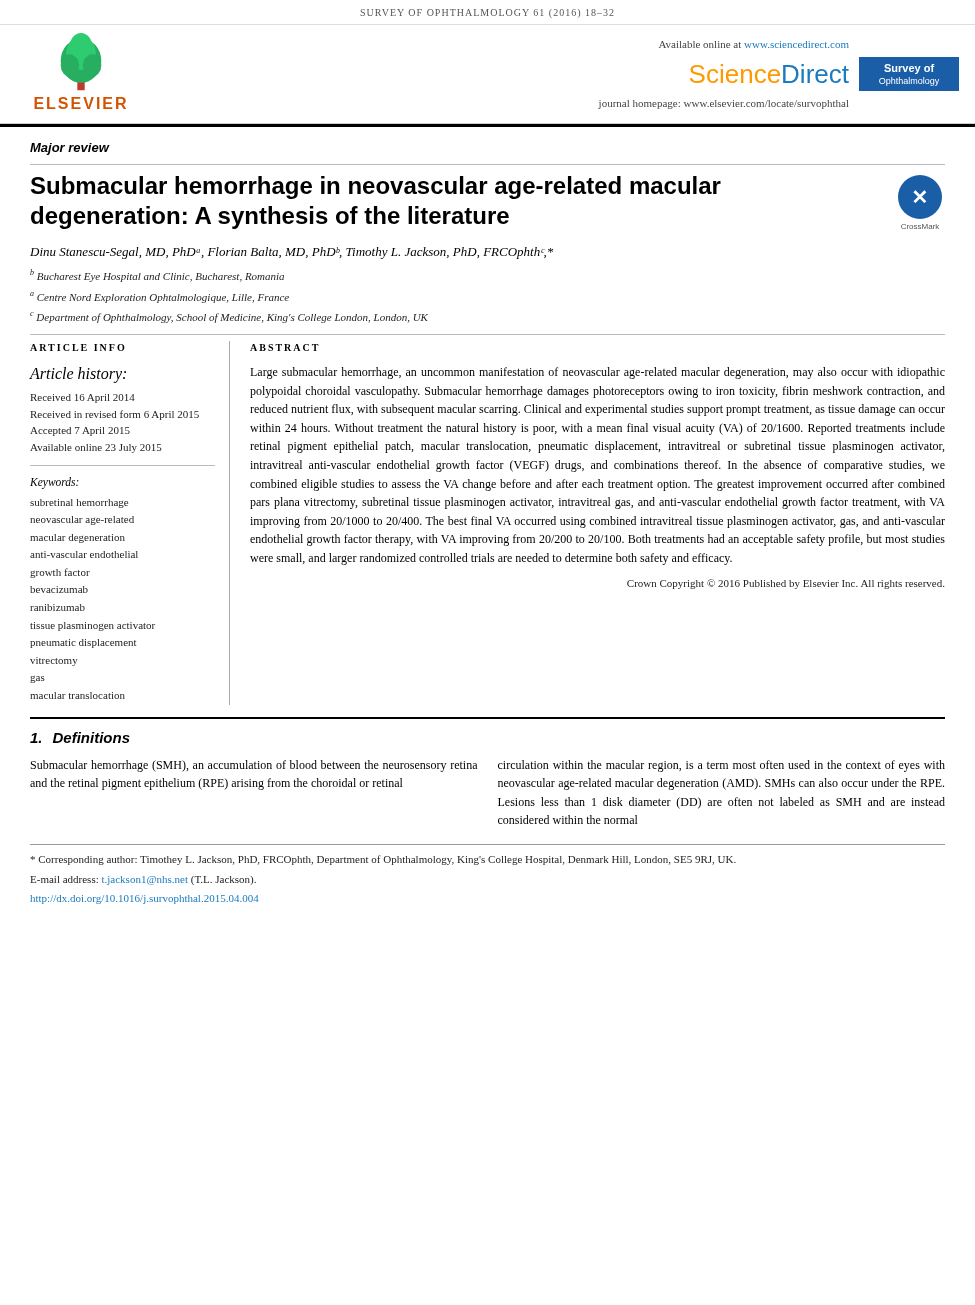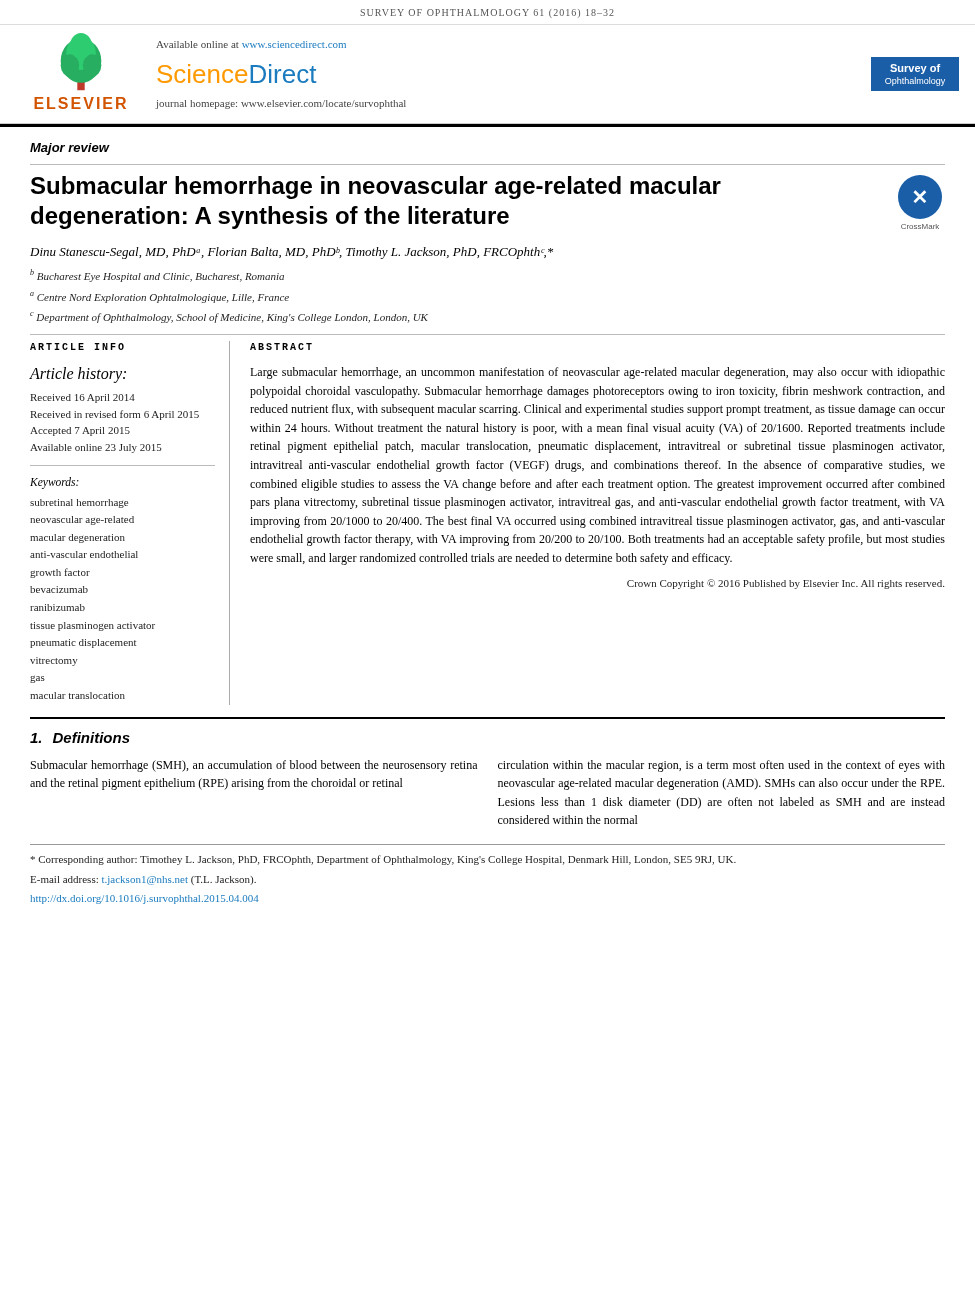--- a/index.html
+++ b/index.html
@@ -48,21 +48,21 @@
     }
     .elsevier-label {
       font-size: 16px;
       font-weight: bold;
       color: #d35400;
       letter-spacing: 2px;
       font-family: Arial, sans-serif;
     }
     .header-center {
       flex: 1;
-      text-align: left;
+      text-align: right;
       padding: 0 10px;
     }
     .available-online {
       font-size: 11px;
       color: #444;
       margin-bottom: 3px;
     }
     .available-online a {
       color: #1a7bbf;
       text-decoration: none;
@@ -78,21 +78,21 @@
       color: #f90;
     }
     .sciencedirect-title .direct {
       color: #1a7bbf;
     }
     .journal-homepage {
       font-size: 11px;
       color: #444;
     }
     .journal-logo-right {
-      width: 88px;
+      width: 100px;
       flex-shrink: 0;
       text-align: center;
     }
     .survey-logo-box {
       background: #1a5ea8;
       color: #fff;
       padding: 4px;
       font-size: 9px;
       line-height: 1.3;
       text-align: center;
@@ -201,21 +201,21 @@
       width: 200px;
       flex-shrink: 0;
       border-right: 1px solid #aaa;
       padding-right: 14px;
     }
     .col-right {
       flex: 1;
     }
 
     .section-header {
-      font-family: Liberation Mono, monospace;
+      font-family: Liberation Serif, serif;
       font-size: 10px;
       letter-spacing: 2px;
       text-transform: uppercase;
       font-weight: bold;
       margin-bottom: 8px;
       color: #000;
     }
 
     .article-info-block {
       margin-bottom: 10px;

